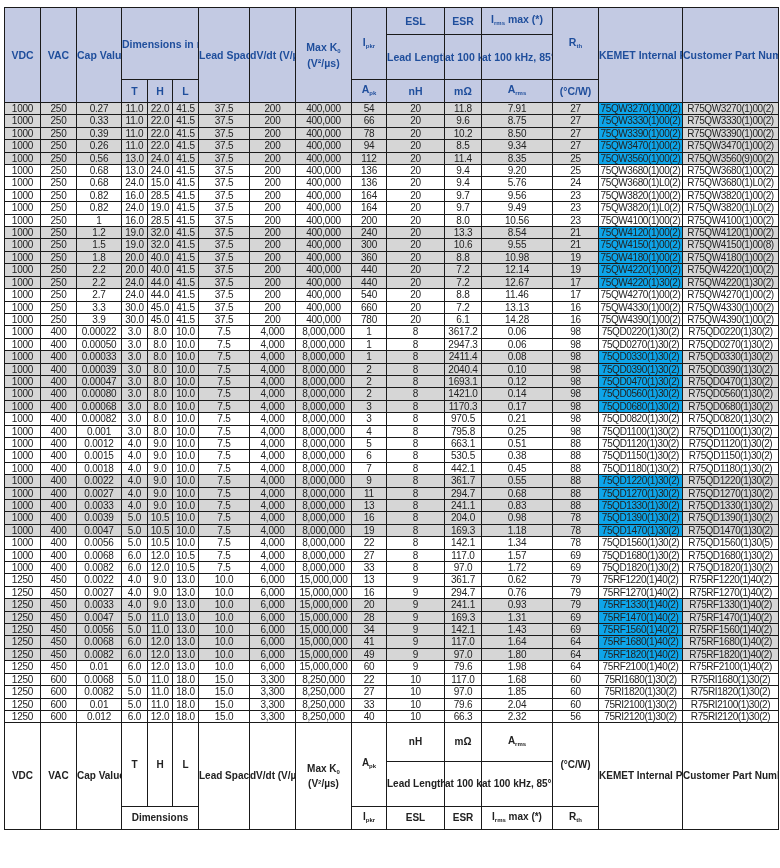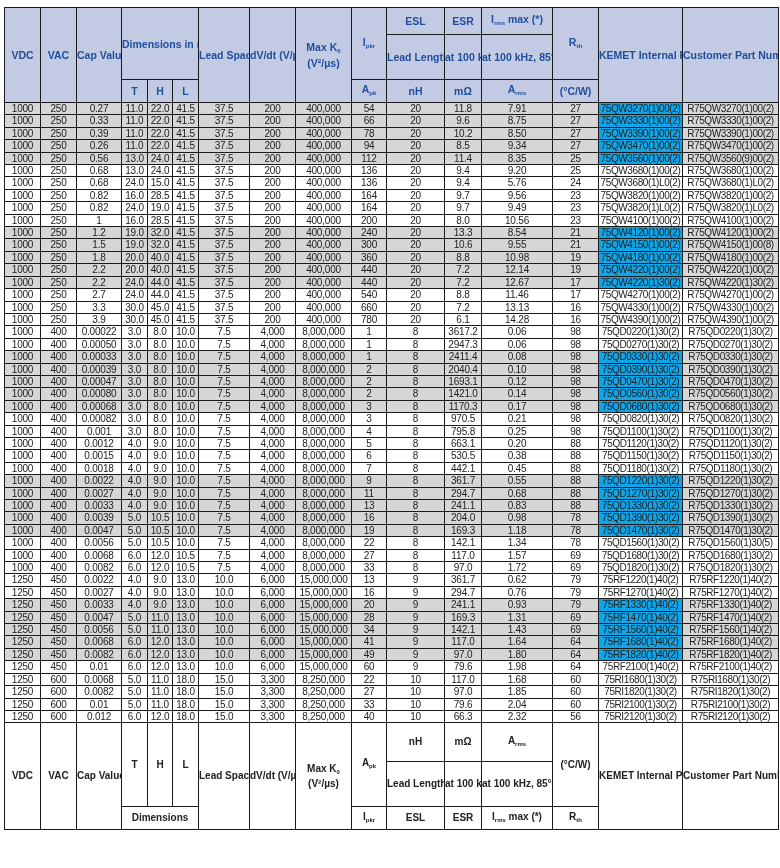--- a/index.html
+++ b/index.html
@@ -611,21 +611,21 @@
         <td>0.0012</td>
         <td>4.0</td>
         <td>9.0</td>
         <td>10.0</td>
         <td>7.5</td>
         <td>4,000</td>
         <td>8,000,000</td>
         <td>5</td>
         <td>8</td>
         <td>663.1</td>
-        <td>0.20</td>
+        <td>0.51</td>
         <td>88</td>
         <td class="pn">75QD1120(1)30(2)</td>
         <td class="cpn">R75QD1120(1)30(2)</td>
       </tr>
       <tr>
         <td>1000</td>
         <td>400</td>
         <td>0.0015</td>
         <td>4.0</td>
         <td>9.0</td>

